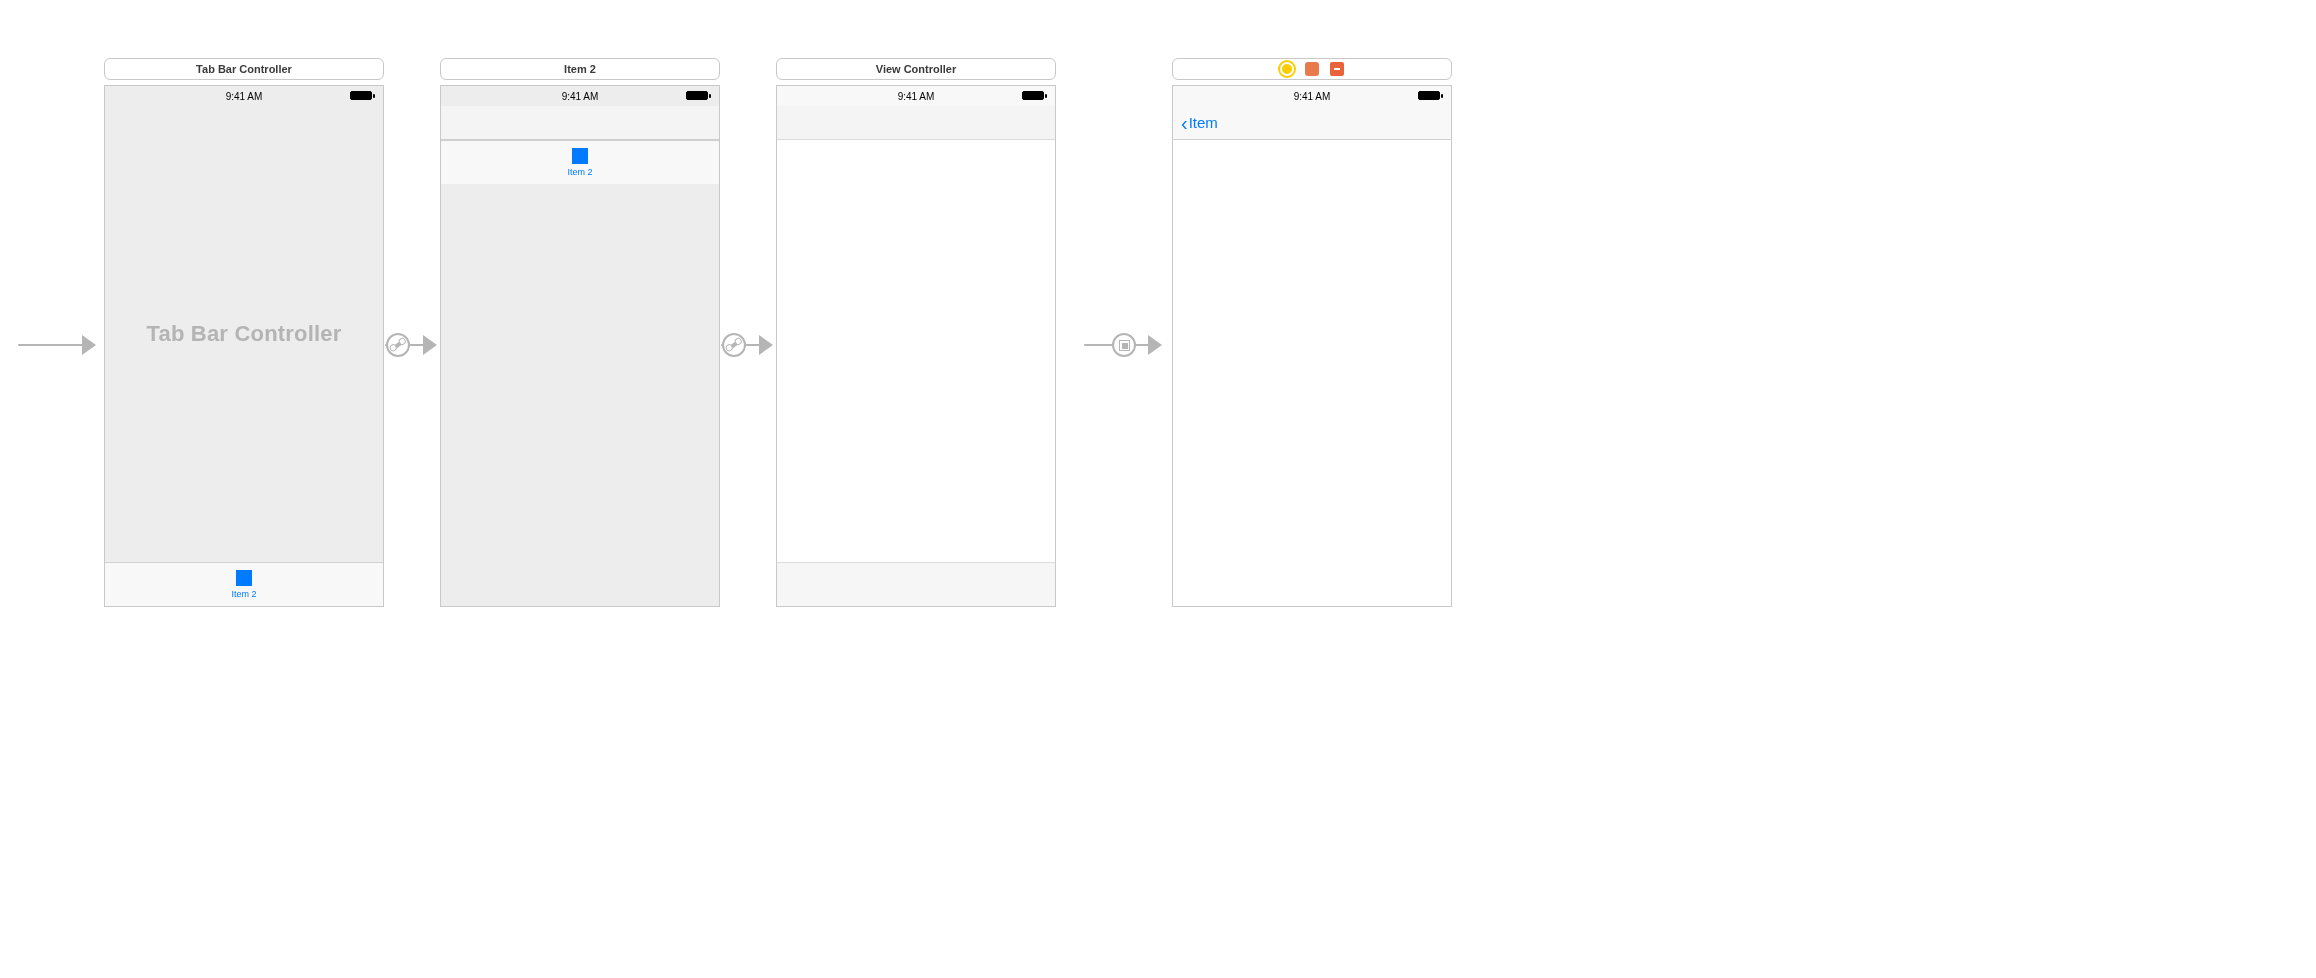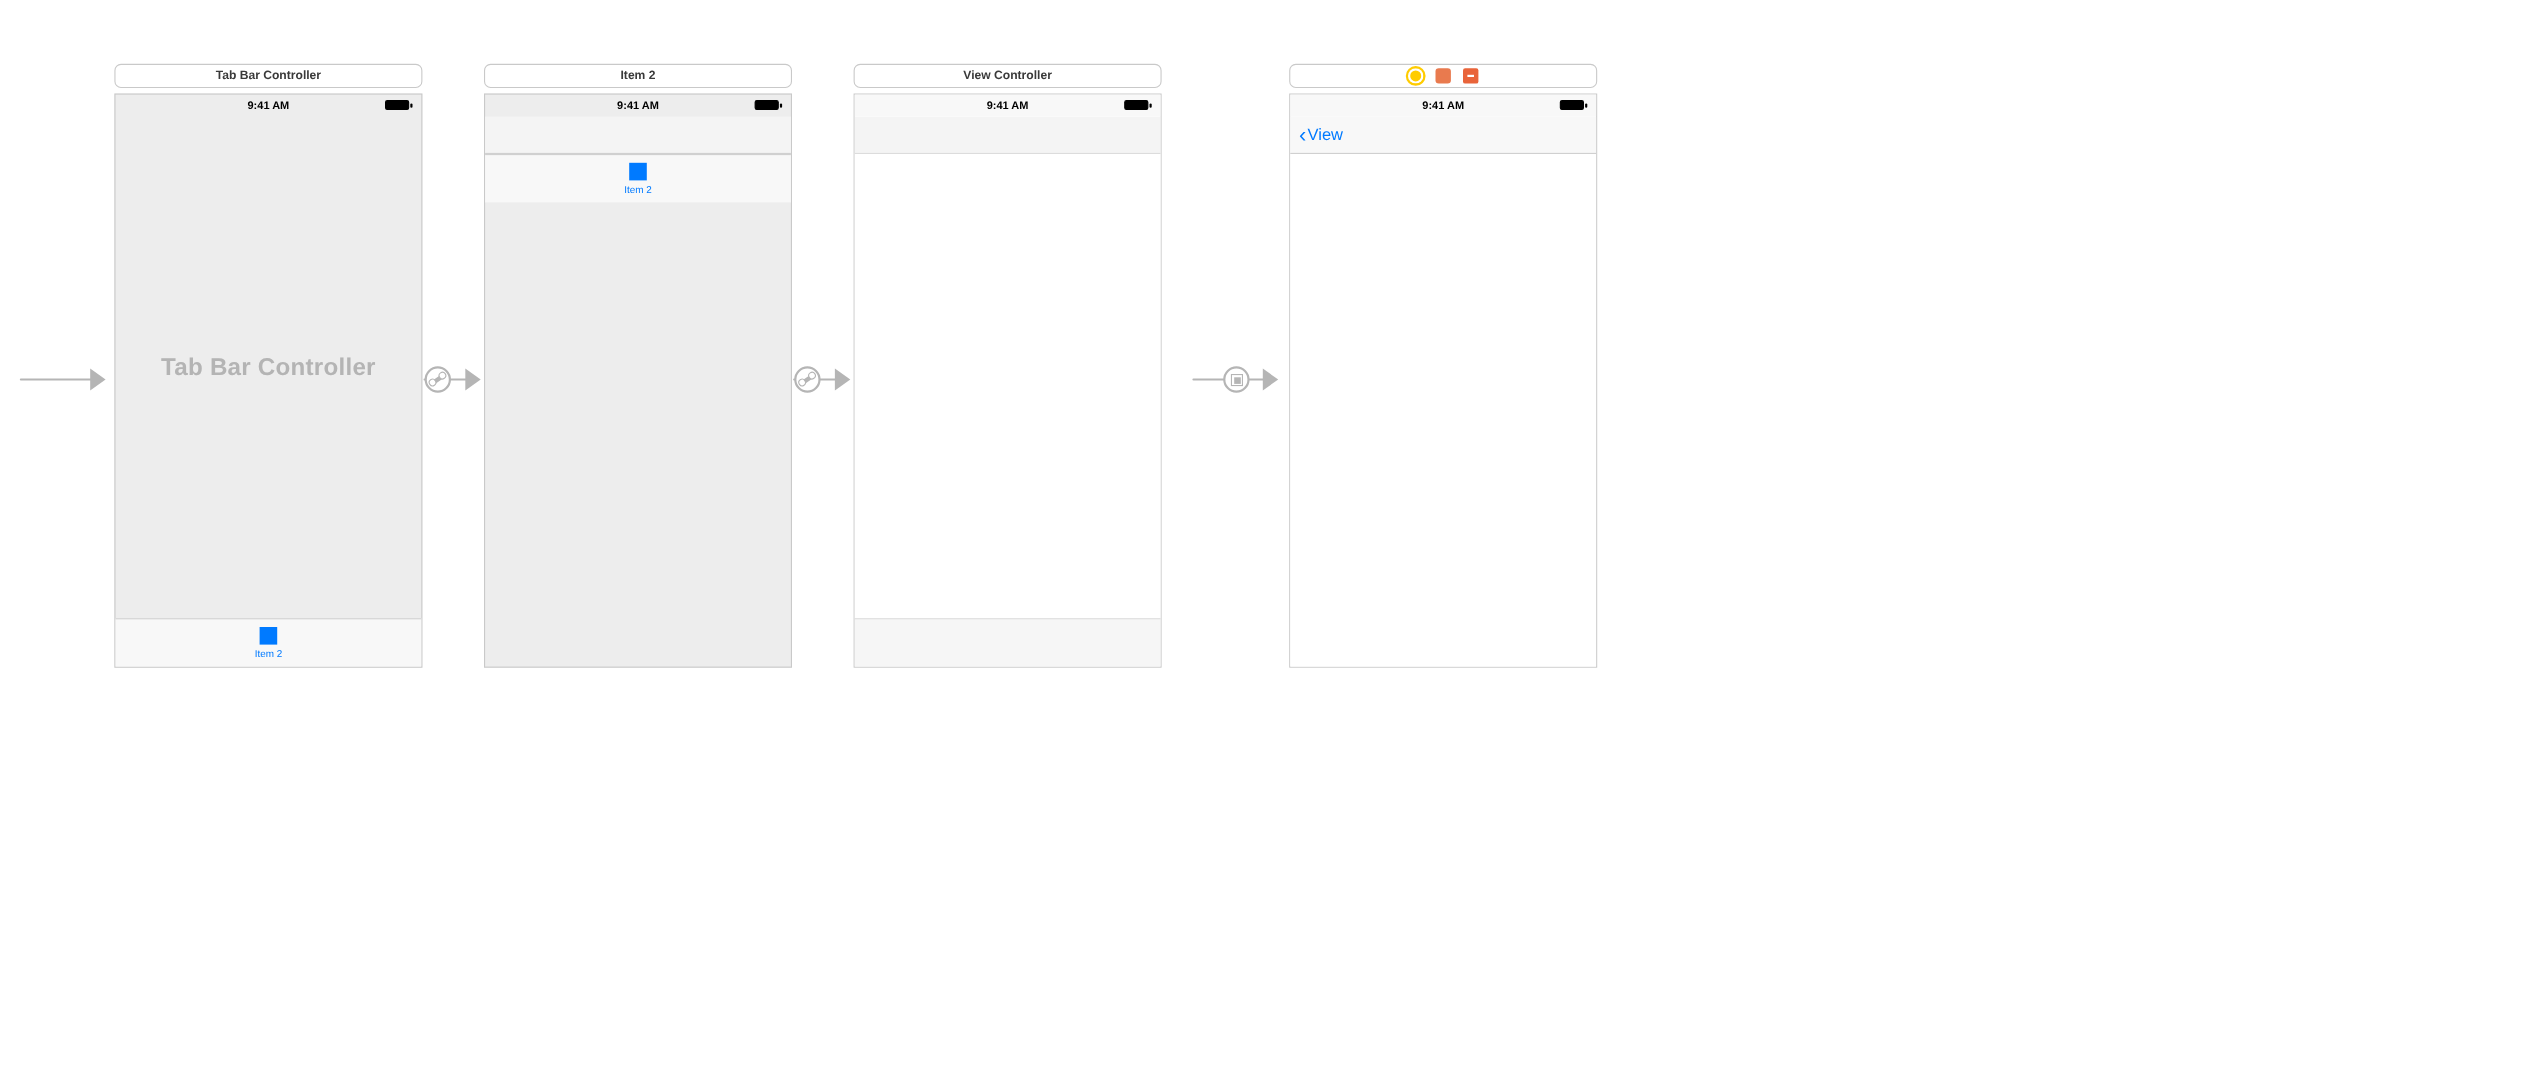--- a/index.html
+++ b/index.html
@@ -65,21 +65,21 @@
     flex-direction: column;
     background: #ededed;
   }
   .phone.white { background: #ffffff; }
   .status-bar {
     height: 20px;
     display: flex;
     align-items: center;
     justify-content: center;
     font-size: 10px;
-    font-weight: 700;
+    font-weight: 400;
     color: #000;
     position: relative;
     flex-shrink:0;
   }
   .battery {
     position: absolute;
     right: 8px; top: 5px;
     display: flex; align-items: center;
   }
   .battery-body {
@@ -299,20 +299,20 @@
       <div class="status-bar" style="background:#f8f8f8;">
         <span>9:41 AM</span>
         <div class="battery">
           <div class="battery-body"></div>
             <div class="battery-tip"></div>
         </div>
       </div>
       <div class="nav-bar">
         <div class="back-link">
           <span class="back-chevron">‹</span>
-          <span>View</span>
+          <span>Item</span>
         </div>
       </div>
       <div class="content" style="background:#fff;"></div>
     </div>
   </div>
 
 </div>
 
 </body></html>

